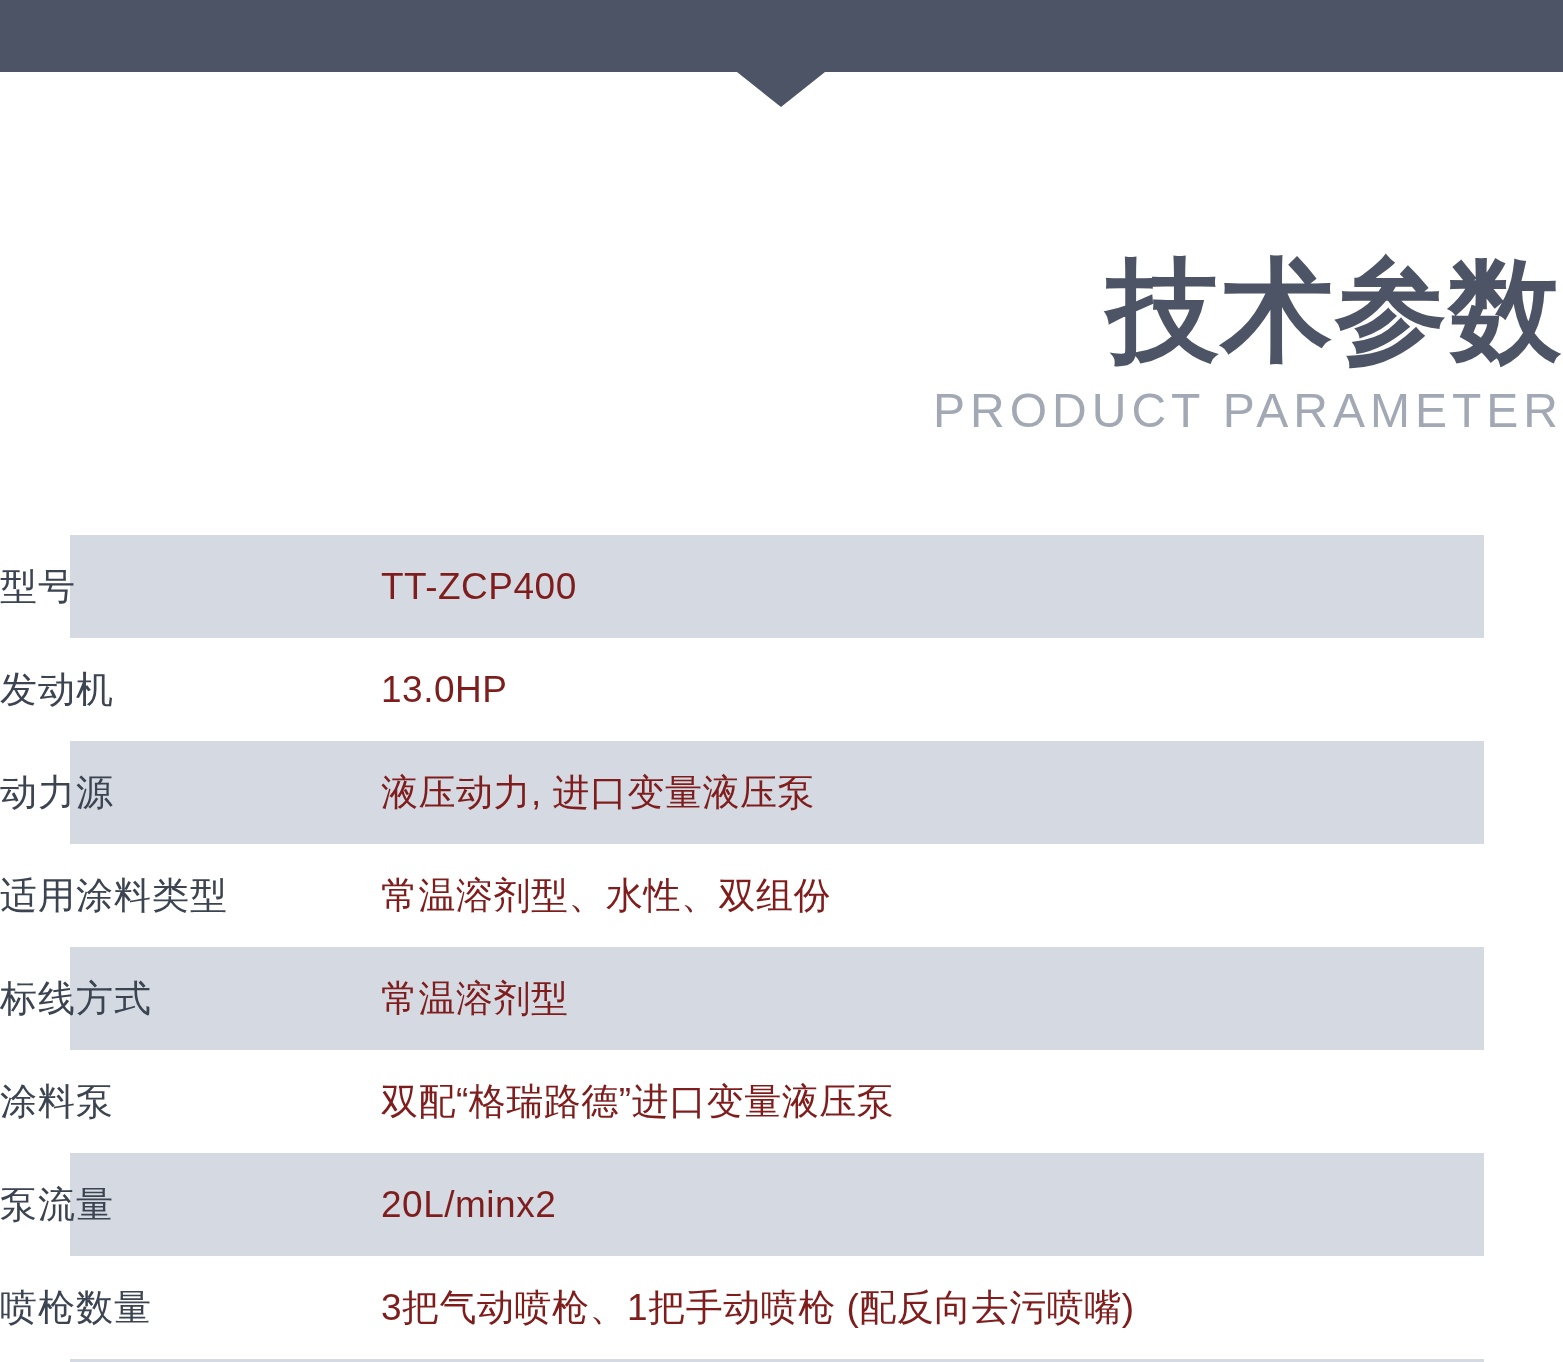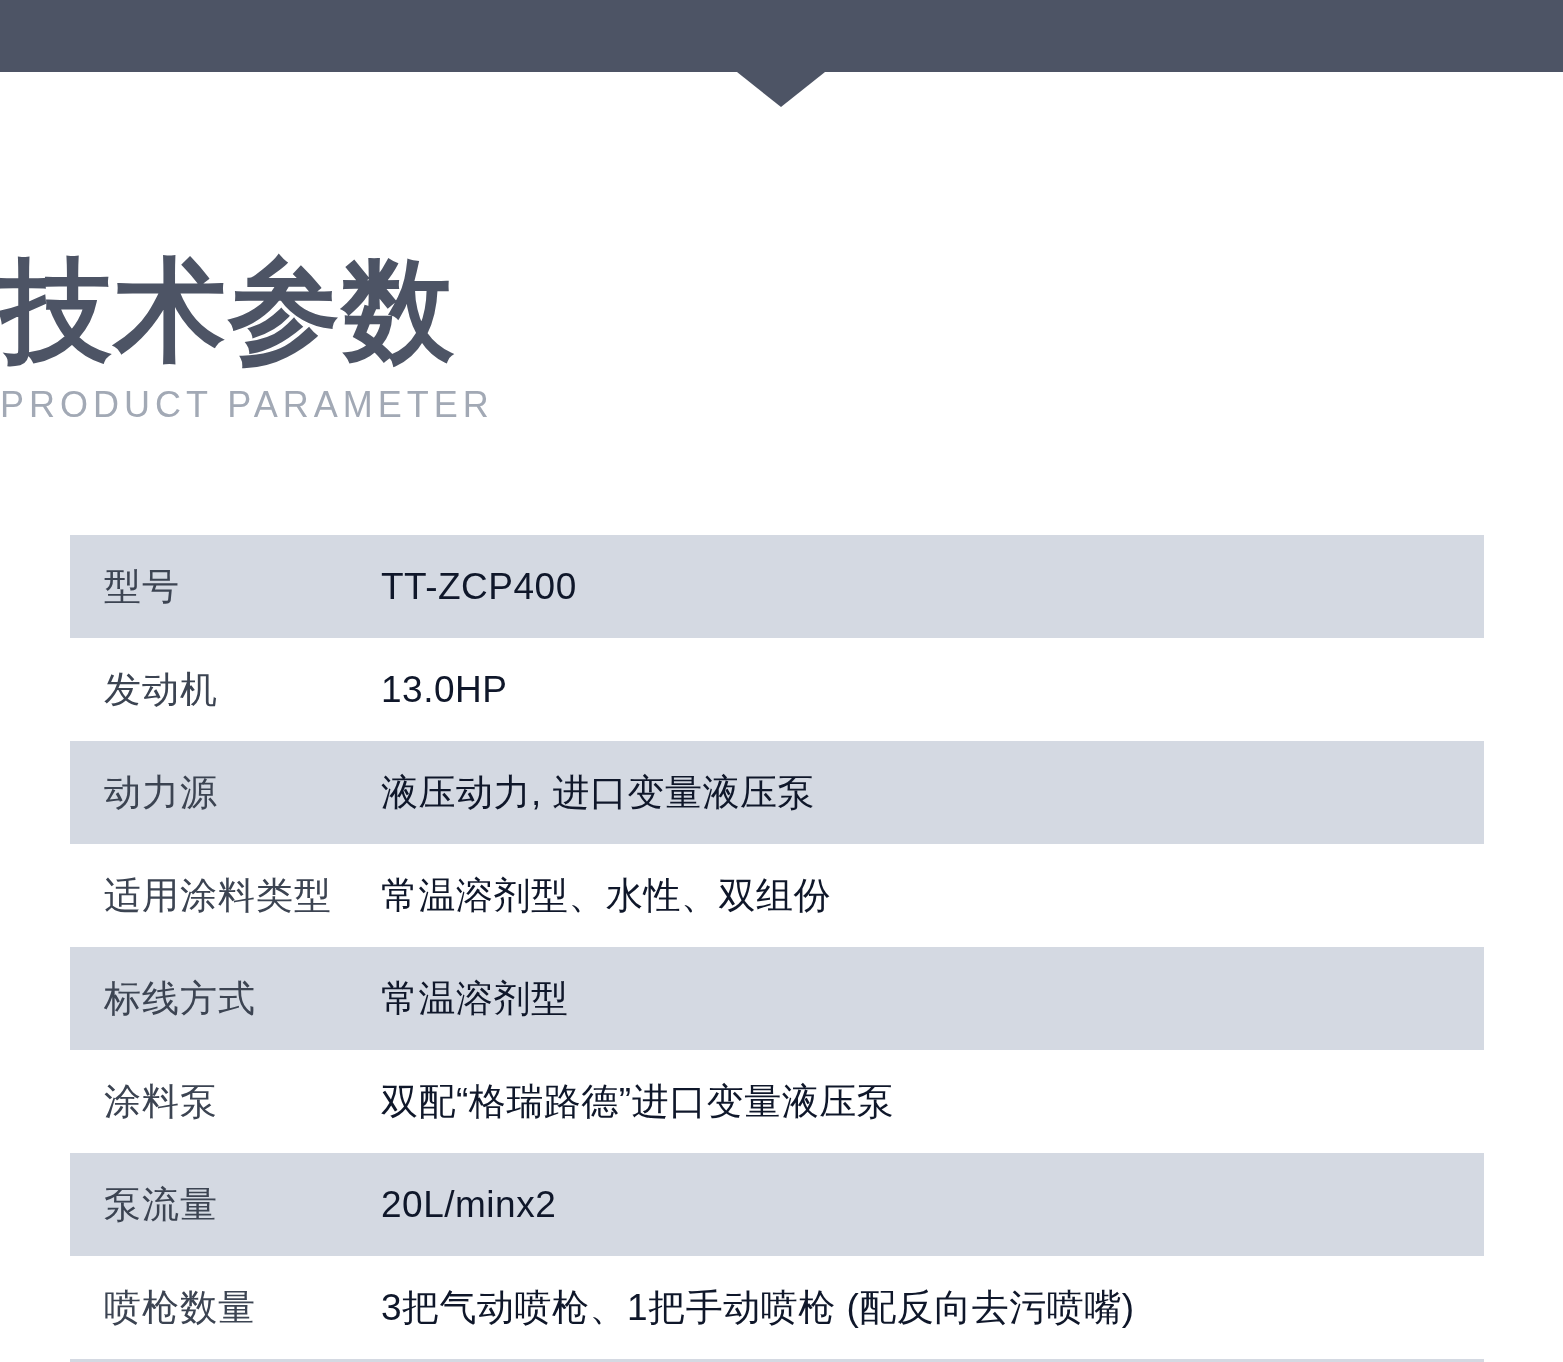--- a/index.html
+++ b/index.html
@@ -35,34 +35,34 @@
     border-right: 44px solid transparent;
     border-top: 35px solid #4d5465;
   }
 
   
   .title-block {
     position: absolute;
     top: 252px;
     left: 0;
     width: 1563px;
-    text-align: left;
+    text-align: right;
   }
   .title-main {
     font-size: 112px;
     line-height: 1.06;
     font-weight: bold;
     color: #4d5465;
     letter-spacing: 2px;
     margin: 0;
     font-family: "Liberation Sans", "DejaVu Sans", sans-serif;
   }
   .title-sub {
     margin: 16px 0 0 0;
-    font-size: 36px;
+    font-size: 48px;
     line-height: 1;
     color: #a2a9b5;
     letter-spacing: 5px;
     font-weight: normal;
     font-family: "Liberation Sans", "DejaVu Sans", sans-serif;
   }
 
   
   .param-table {
     position: absolute;
@@ -84,32 +84,31 @@
     left: 70px;
     width: 1414px;
     height: 103px;
     background: #d4d9e2;
     z-index: 0;
   }
   .param-label {
     position: relative;
     z-index: 1;
     width: 381px;
-    padding-left: 104px;
     box-sizing: border-box;
     font-size: 37px;
     color: #3c4452;
     white-space: nowrap;
     letter-spacing: 1px;
   }
   .param-value {
     position: relative;
     z-index: 1;
     font-size: 37px;
-    color: #0f172a;
+    color: #7f1d1d;
     white-space: nowrap;
     letter-spacing: 0.5px;
   }
 </style>
 </head>
 <body>
 
 <div class="header-band"></div>
 <div class="header-notch"></div>
 

